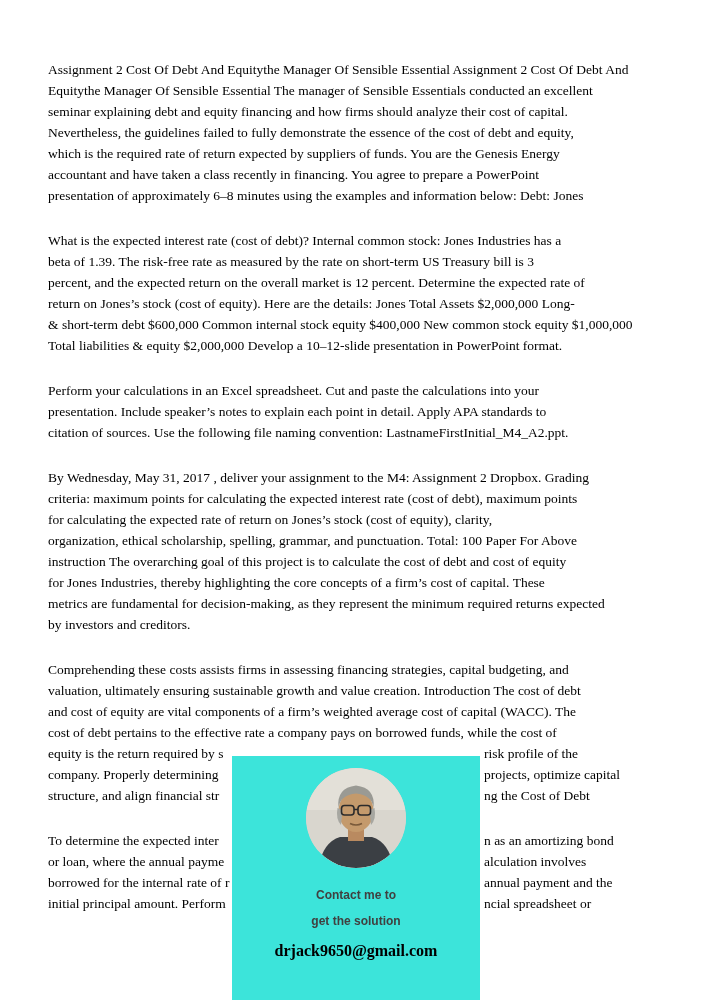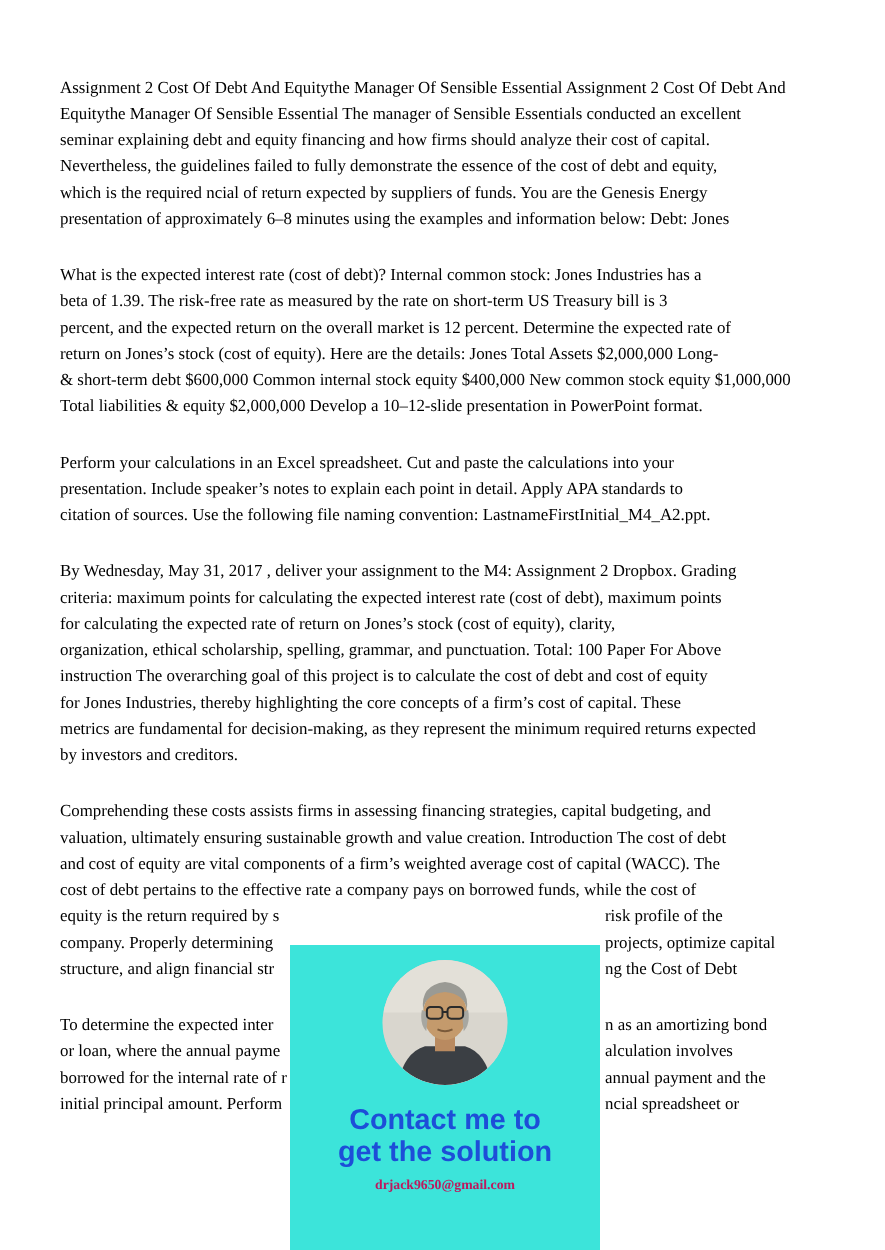--- a/index.html
+++ b/index.html
@@ -51,44 +51,45 @@
     overflow: hidden;
     margin-top: 12px;
     background: #d8d5cd;
     flex: 0 0 auto;
   }
   .photo svg { display: block; width: 100%; height: 100%; }
   .contact-heading {
     margin-top: 14px;
     font-family: "Liberation Sans", sans-serif;
     font-weight: bold;
-    font-size: 23px;
+    font-size: 12px;
     line-height: 26px;
-    color: #1d4ed8;
+    color: #404040;
   }
   .contact-email {
     margin-top: 8px;
     font-family: "Liberation Serif", serif;
     font-weight: bold;
-    font-size: 11px;
-    color: #be185d;
+    font-size: 16px;
+    color: #000000;
   }
 </style>
 </head>
 <body>
 
 <div class="page">
 
   <div class="text-wrap">
       <div class="paragraph">
         <div class="line">Assignment 2 Cost Of Debt And Equitythe Manager Of Sensible Essential Assignment 2 Cost Of Debt And</div>
         <div class="line">Equitythe Manager Of Sensible Essential The manager of Sensible Essentials conducted an excellent</div>
         <div class="line">seminar explaining debt and equity financing and how firms should analyze their cost of capital.</div>
         <div class="line">Nevertheless, the guidelines failed to fully demonstrate the essence of the cost of debt and equity,</div>
-        <div class="line">which is the required ncial of return expected by suppliers of funds. You are the Genesis Energy</div>
+        <div class="line">which is the required rate of return expected by suppliers of funds. You are the Genesis Energy</div>
+        <div class="line">accountant and have taken a class recently in financing. You agree to prepare a PowerPoint</div>
         <div class="line">presentation of approximately 6–8 minutes using the examples and information below: Debt: Jones</div>
       </div>
       <div class="paragraph">
         <div class="line">What is the expected interest rate (cost of debt)? Internal common stock: Jones Industries has a</div>
         <div class="line">beta of 1.39. The risk-free rate as measured by the rate on short-term US Treasury bill is 3</div>
         <div class="line">percent, and the expected return on the overall market is 12 percent. Determine the expected rate of</div>
         <div class="line">return on Jones’s stock (cost of equity). Here are the details: Jones Total Assets $2,000,000 Long-</div>
         <div class="line">&amp; short-term debt $600,000 Common internal stock equity $400,000 New common stock equity $1,000,000</div>
         <div class="line">Total liabilities &amp; equity $2,000,000 Develop a 10–12-slide presentation in PowerPoint format.</div>
       </div>

